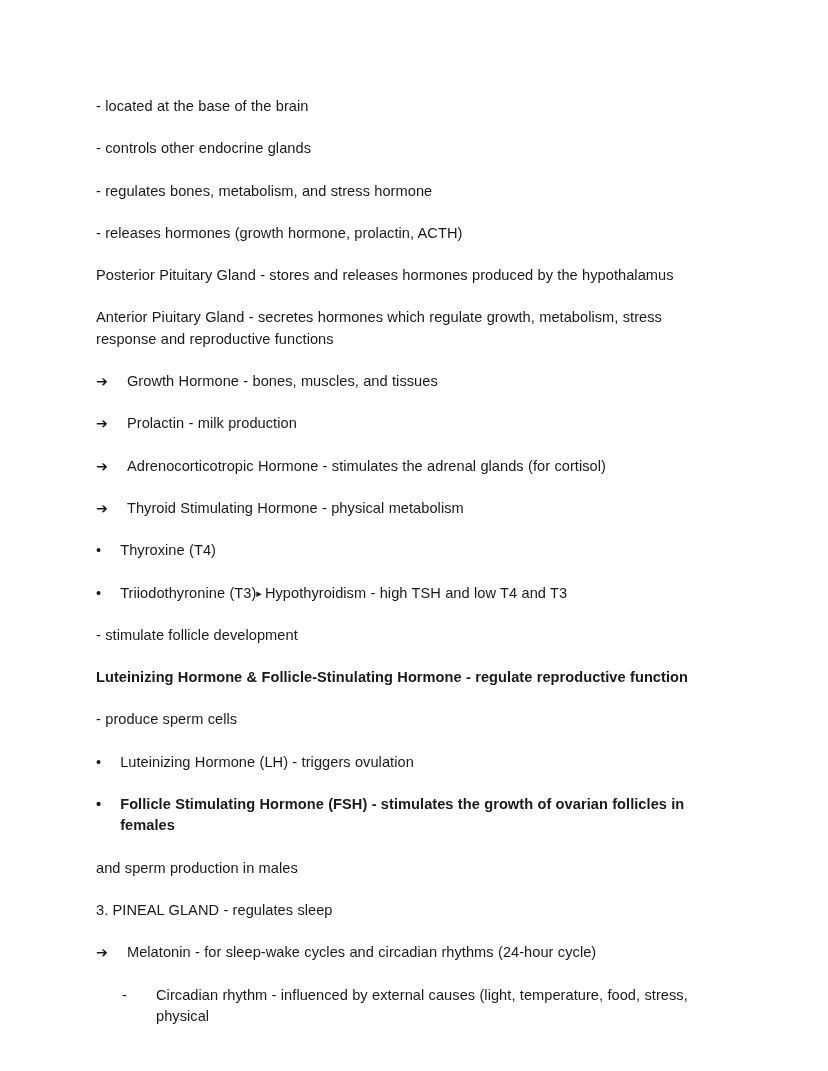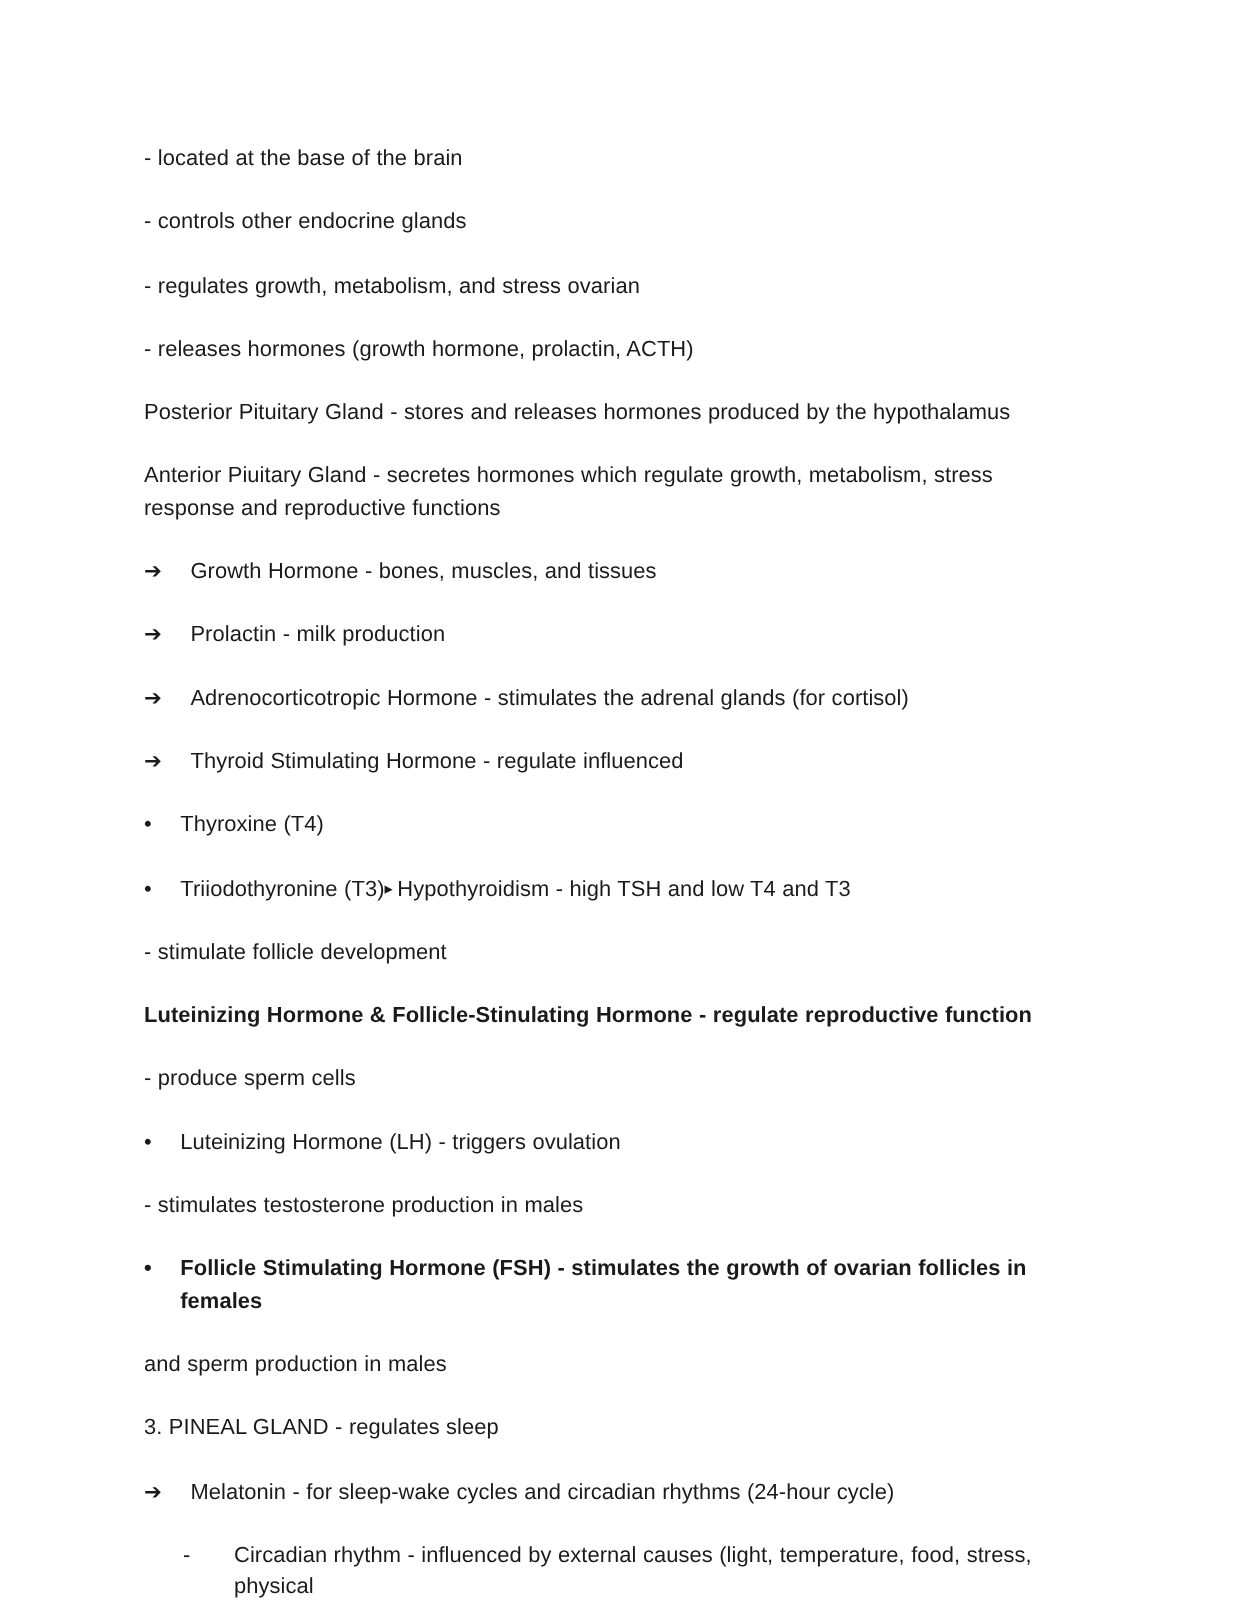--- a/index.html
+++ b/index.html
@@ -92,21 +92,21 @@
 </head>
 <body>
 
 <div class="page">
   <div class="doc-body">
 
     <p class="p">- located at the base of the brain</p>
 
     <p class="p">- controls other endocrine glands</p>
 
-    <p class="p">- regulates growth, metabolism, and stress ovarian</p>
+    <p class="p">- regulates bones, metabolism, and stress hormone</p>
 
     <p class="p">- releases hormones (growth hormone, prolactin, ACTH)</p>
 
     <p class="p"><span class="bold">Posterior Pituitary Gland</span><span> - stores and releases hormones produced by the hypothalamus</span></p>
 
     <p class="p"><span class="bold">Anterior Piuitary Gland</span><span> - secretes hormones which regulate growth, metabolism, stress response and reproductive functions</span></p>
 
     <p class="p marked">
         <span class="marker arrow">➔</span>
         <span class="content">Growth Hormone - bones, muscles, and tissues</span>
@@ -117,21 +117,21 @@
         <span class="content">Prolactin - milk production</span>
       </p>
 
     <p class="p marked">
         <span class="marker arrow">➔</span>
         <span class="content">Adrenocorticotropic Hormone - stimulates the adrenal glands (for cortisol)</span>
       </p>
 
     <p class="p marked">
         <span class="marker arrow">➔</span>
-        <span class="content">Thyroid Stimulating Hormone - regulate influenced</span>
+        <span class="content">Thyroid Stimulating Hormone - physical metabolism</span>
       </p>
 
     <p class="p marked">
         <span class="marker bullet">•</span>
         <span class="content">Thyroxine (T4)</span>
       </p>
 
     <p class="p marked">
         <span class="marker bullet">•</span>
         <span class="content"><span>Triiodothyronine (T3)</span><span class="inline-arrow">▸</span><span>Hypothyroidism - high TSH and low T4 and T3</span></span>
@@ -141,21 +141,20 @@
 
     <p class="p all-bold">Luteinizing Hormone &amp; Follicle-Stinulating Hormone - regulate reproductive function</p>
 
     <p class="p">- produce sperm cells</p>
 
     <p class="p marked">
         <span class="marker bullet">•</span>
         <span class="content">Luteinizing Hormone (LH) - triggers ovulation</span>
       </p>
 
-    <p class="p">- stimulates testosterone production in males</p>
 
     <p class="p marked all-bold">
         <span class="marker bullet">•</span>
         <span class="content">Follicle Stimulating Hormone (FSH) - stimulates the growth of ovarian follicles in females</span>
       </p>
 
     <p class="p">and sperm production in males</p>
 
     <p class="p"><span class="bold">3. PINEAL GLAND</span><span> - regulates sleep</span></p>
 

